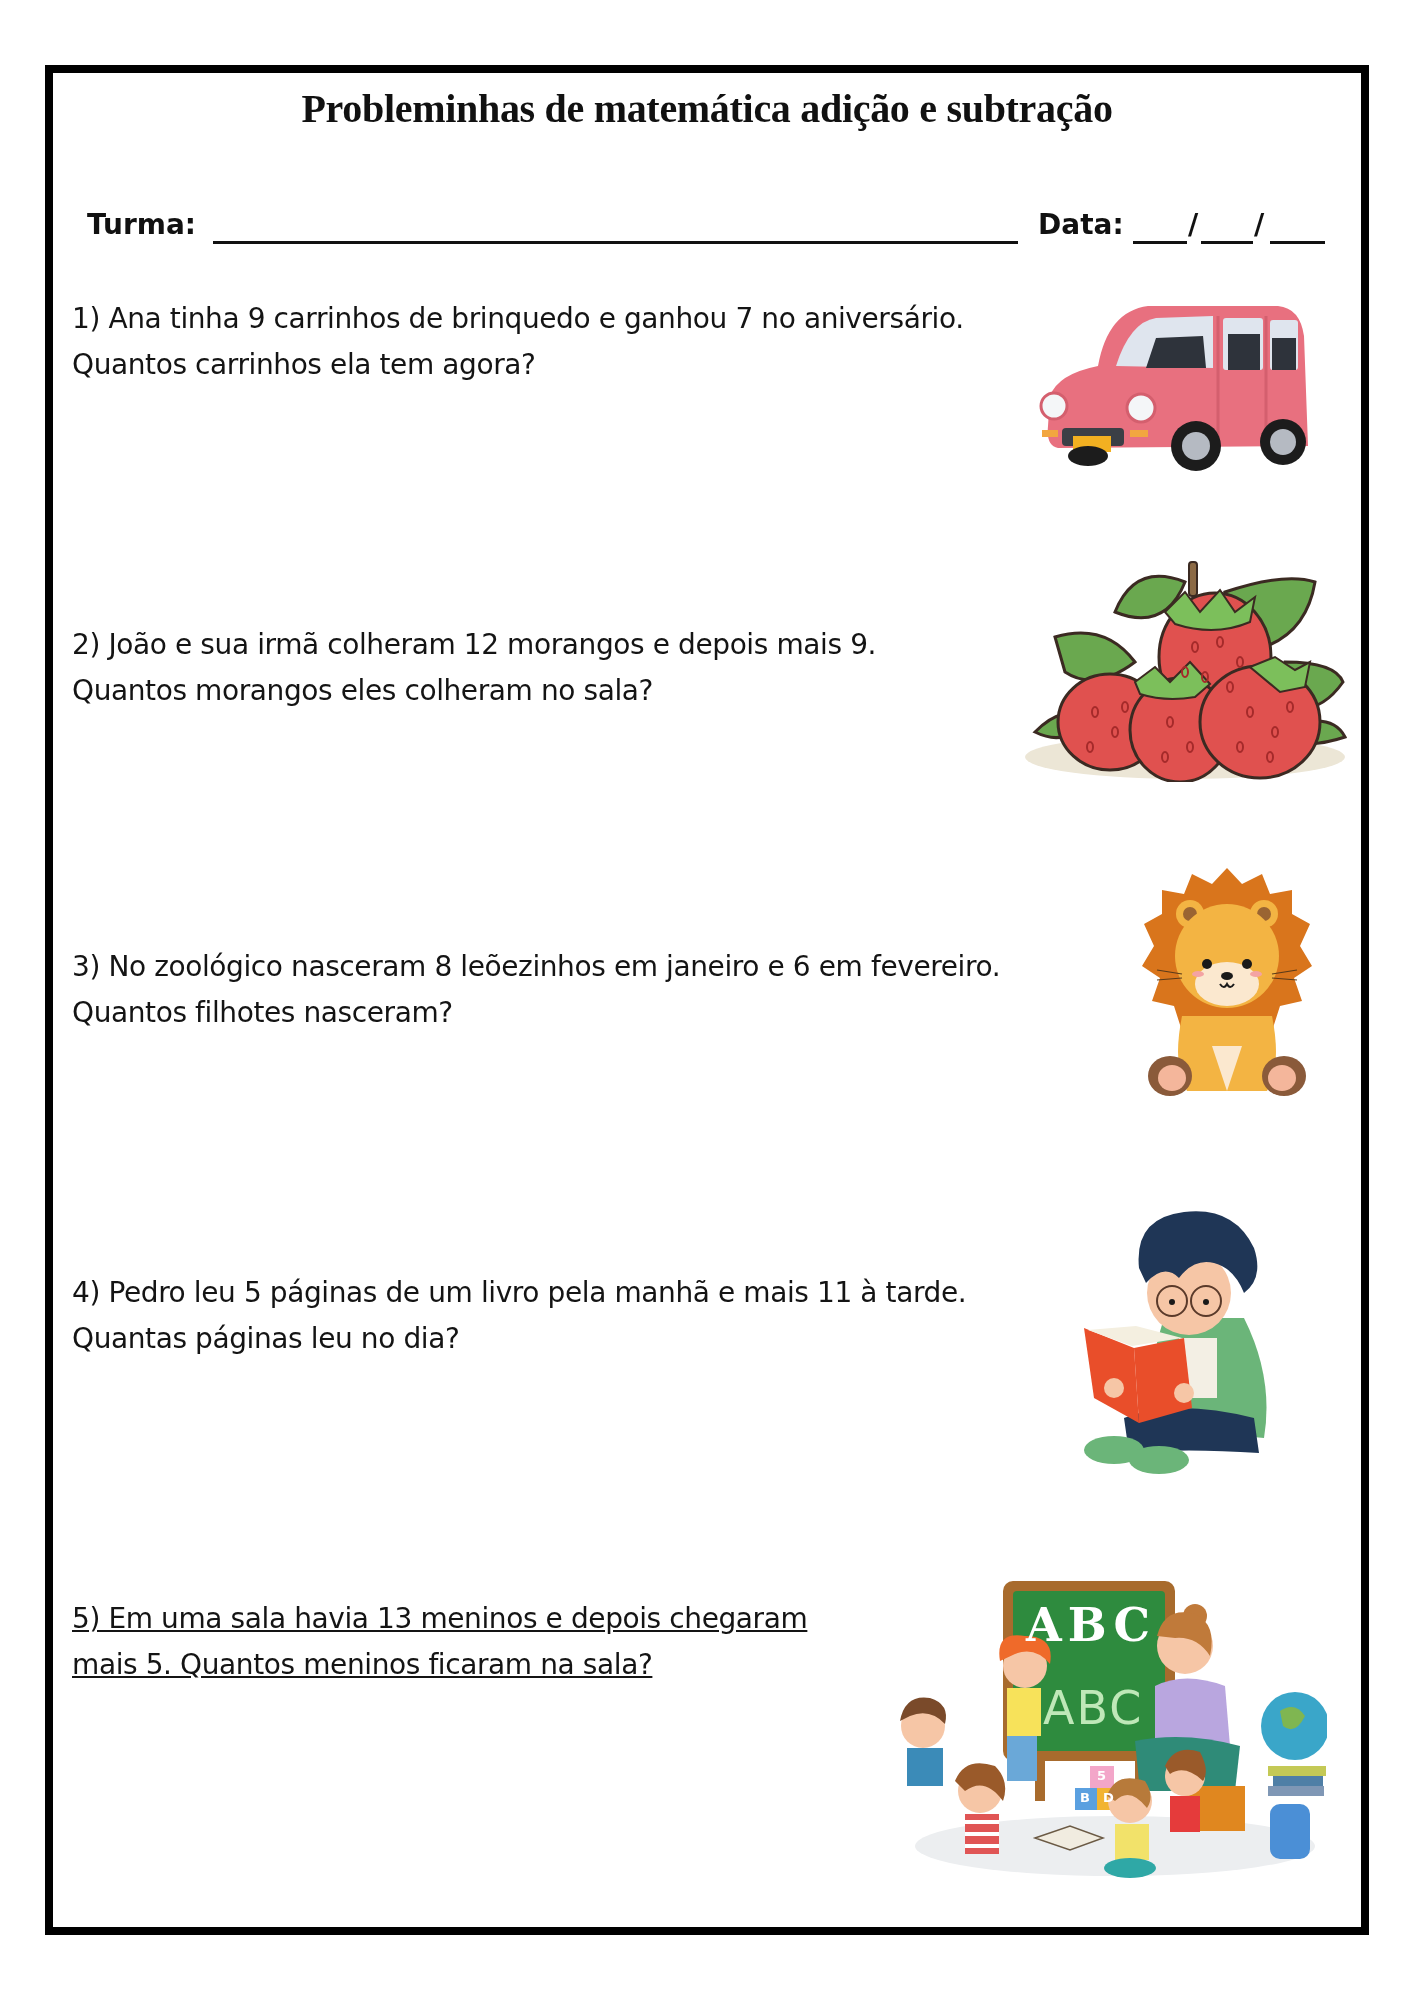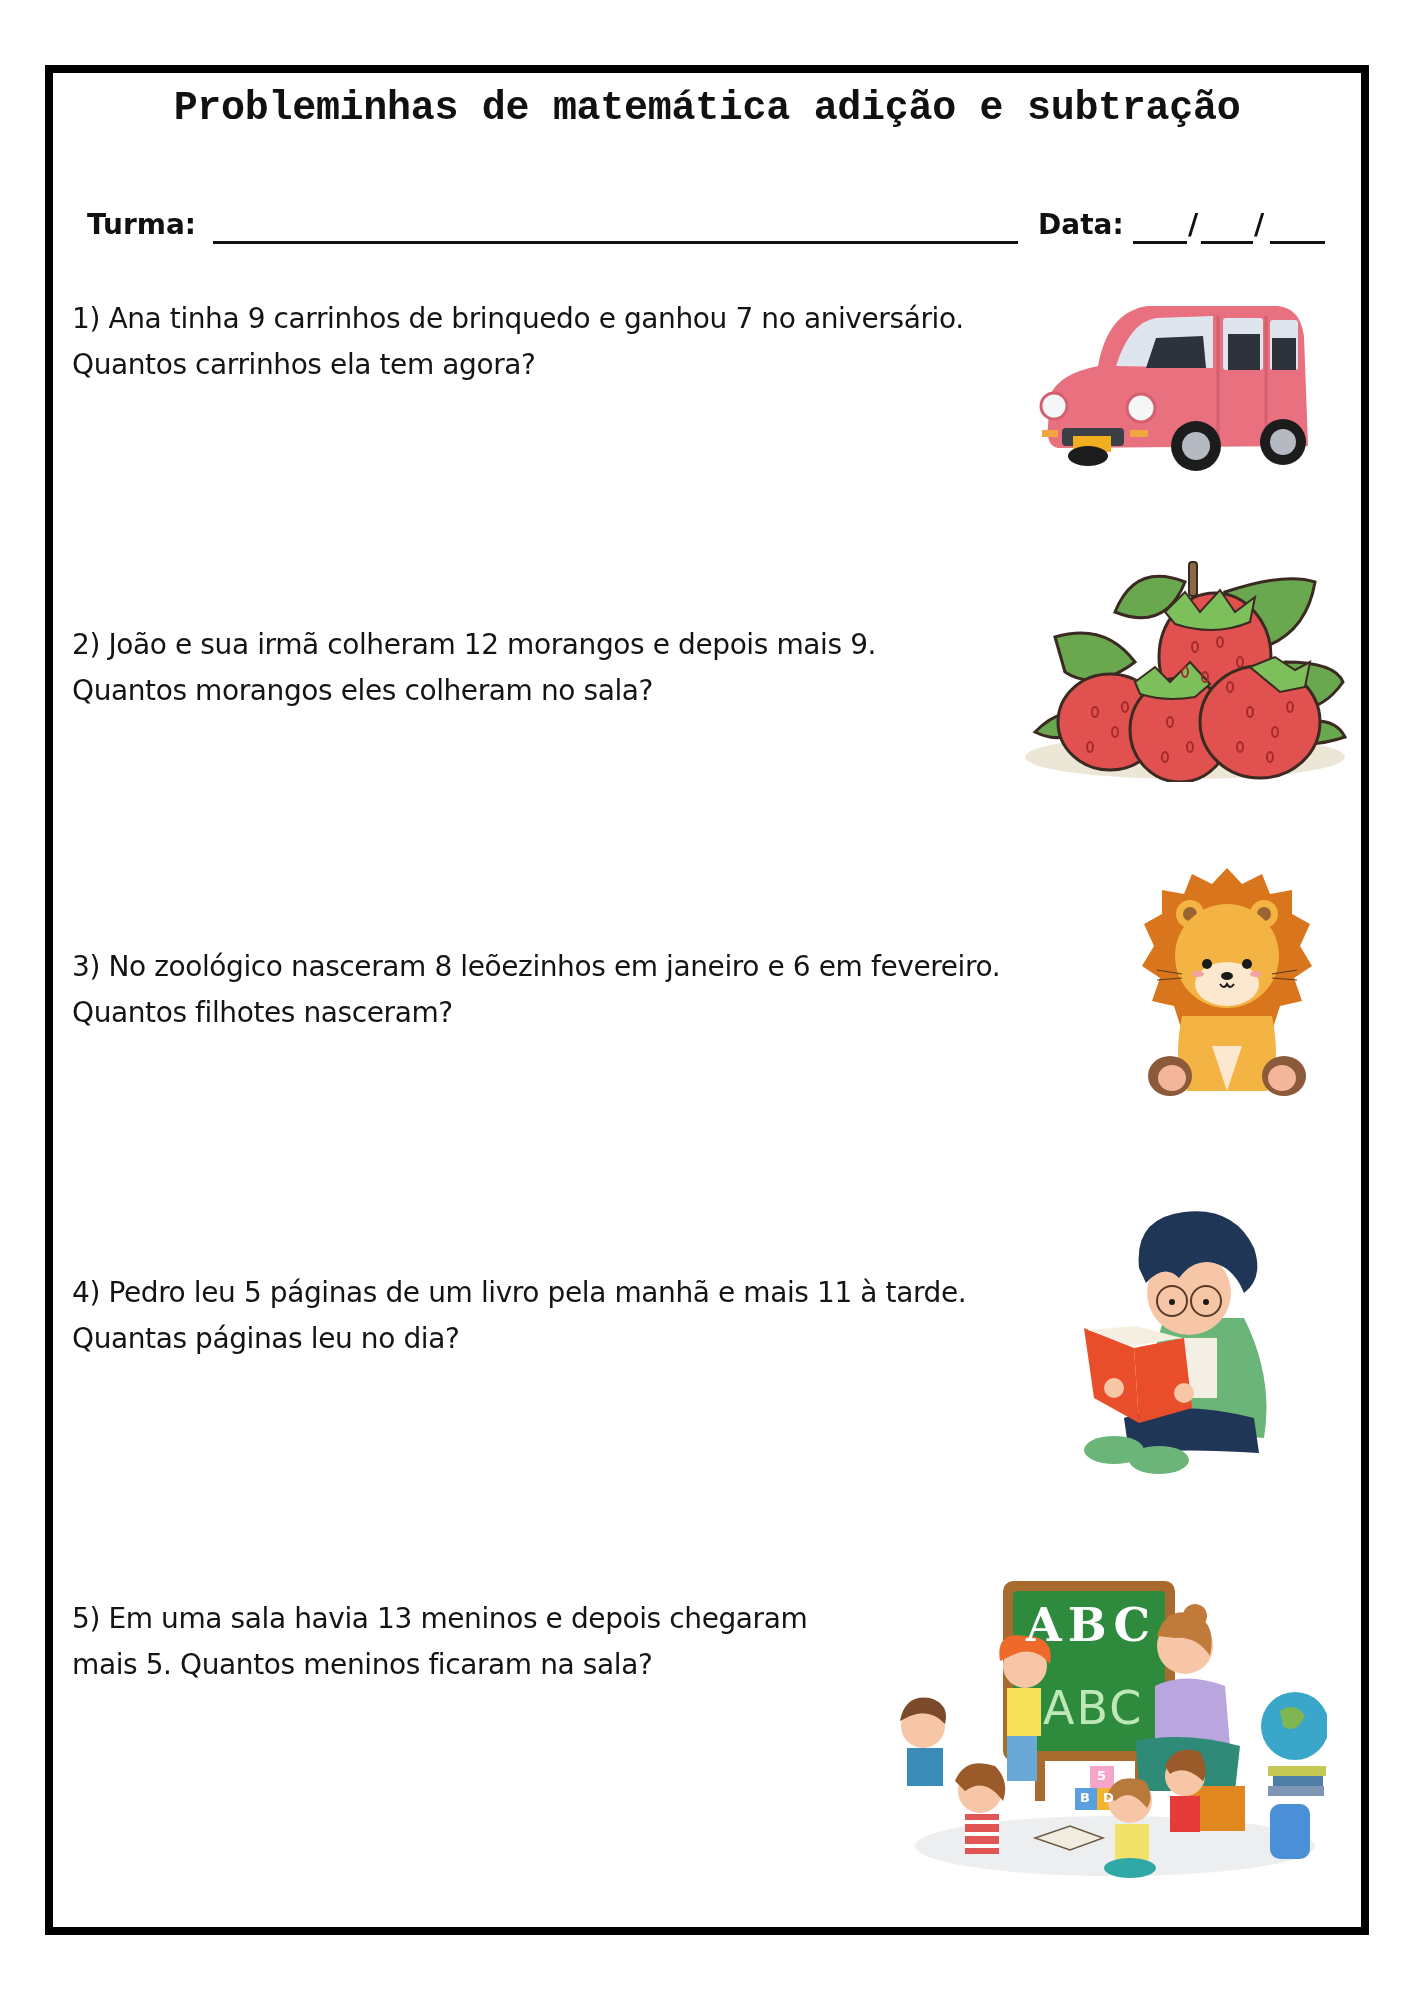--- a/index.html
+++ b/index.html
@@ -24,21 +24,21 @@
       box-sizing: border-box;
       border: 8px solid #000000;
       background: #ffffff;
     }
     .title {
       position: absolute;
       left: 0;
       right: 0;
       top: 83px;
       text-align: center;
-      font-family: Liberation Mono, monospace;
+      font-family: Liberation Serif, serif;
       font-weight: bold;
       font-size: 40px;
       letter-spacing: -0.3px;
       line-height: 52px;
       margin: 0;
     }
     .header-line {
       position: absolute;
       top: 205px;
       left: 87px;
@@ -216,21 +216,21 @@
   <circle cx="122" cy="103" r="15" fill="none" stroke="#5a3a2a" stroke-width="2"></circle>
   <circle cx="88" cy="104" r="3" fill="#1a1a1a"></circle>
   <circle cx="122" cy="104" r="3" fill="#1a1a1a"></circle>
   <path d="M0 130 L50 150 L55 225 L10 200 Z" fill="#e94e2a"></path>
   <path d="M50 150 L100 140 L108 210 L55 225 Z" fill="#e94e2a"></path>
   <path d="M4 132 L48 148 L98 140 L52 128 Z" fill="#f4efe0"></path>
   <circle cx="30" cy="190" r="10" fill="#f6c6a6"></circle>
   <circle cx="100" cy="195" r="10" fill="#f6c6a6"></circle>
 </svg>
 
-<div class="problem" style="top:1596px;">
+<div class="problem" style="top:1596px;text-decoration:underline;">
   <p>5) Em uma sala havia 13 meninos e depois chegaram</p>
   <p>mais 5. Quantos meninos ficaram na sala?</p>
 </div>
 <div class="illus" style="left:885px;top:1576px;width:442px;height:316px;">
   <svg width="442" height="316" viewBox="0 0 442 316" style="position:absolute;left:0;top:0;">
     <ellipse cx="230" cy="270" rx="200" ry="30" fill="#eceef0"></ellipse>
     <rect x="118" y="5" width="172" height="180" rx="10" fill="#a86b2d"></rect>
     <rect x="128" y="15" width="152" height="160" rx="4" fill="#2e8b3e"></rect>
     <rect x="150" y="185" width="10" height="40" fill="#a86b2d"></rect>
     <rect x="250" y="185" width="10" height="30" fill="#a86b2d"></rect>

